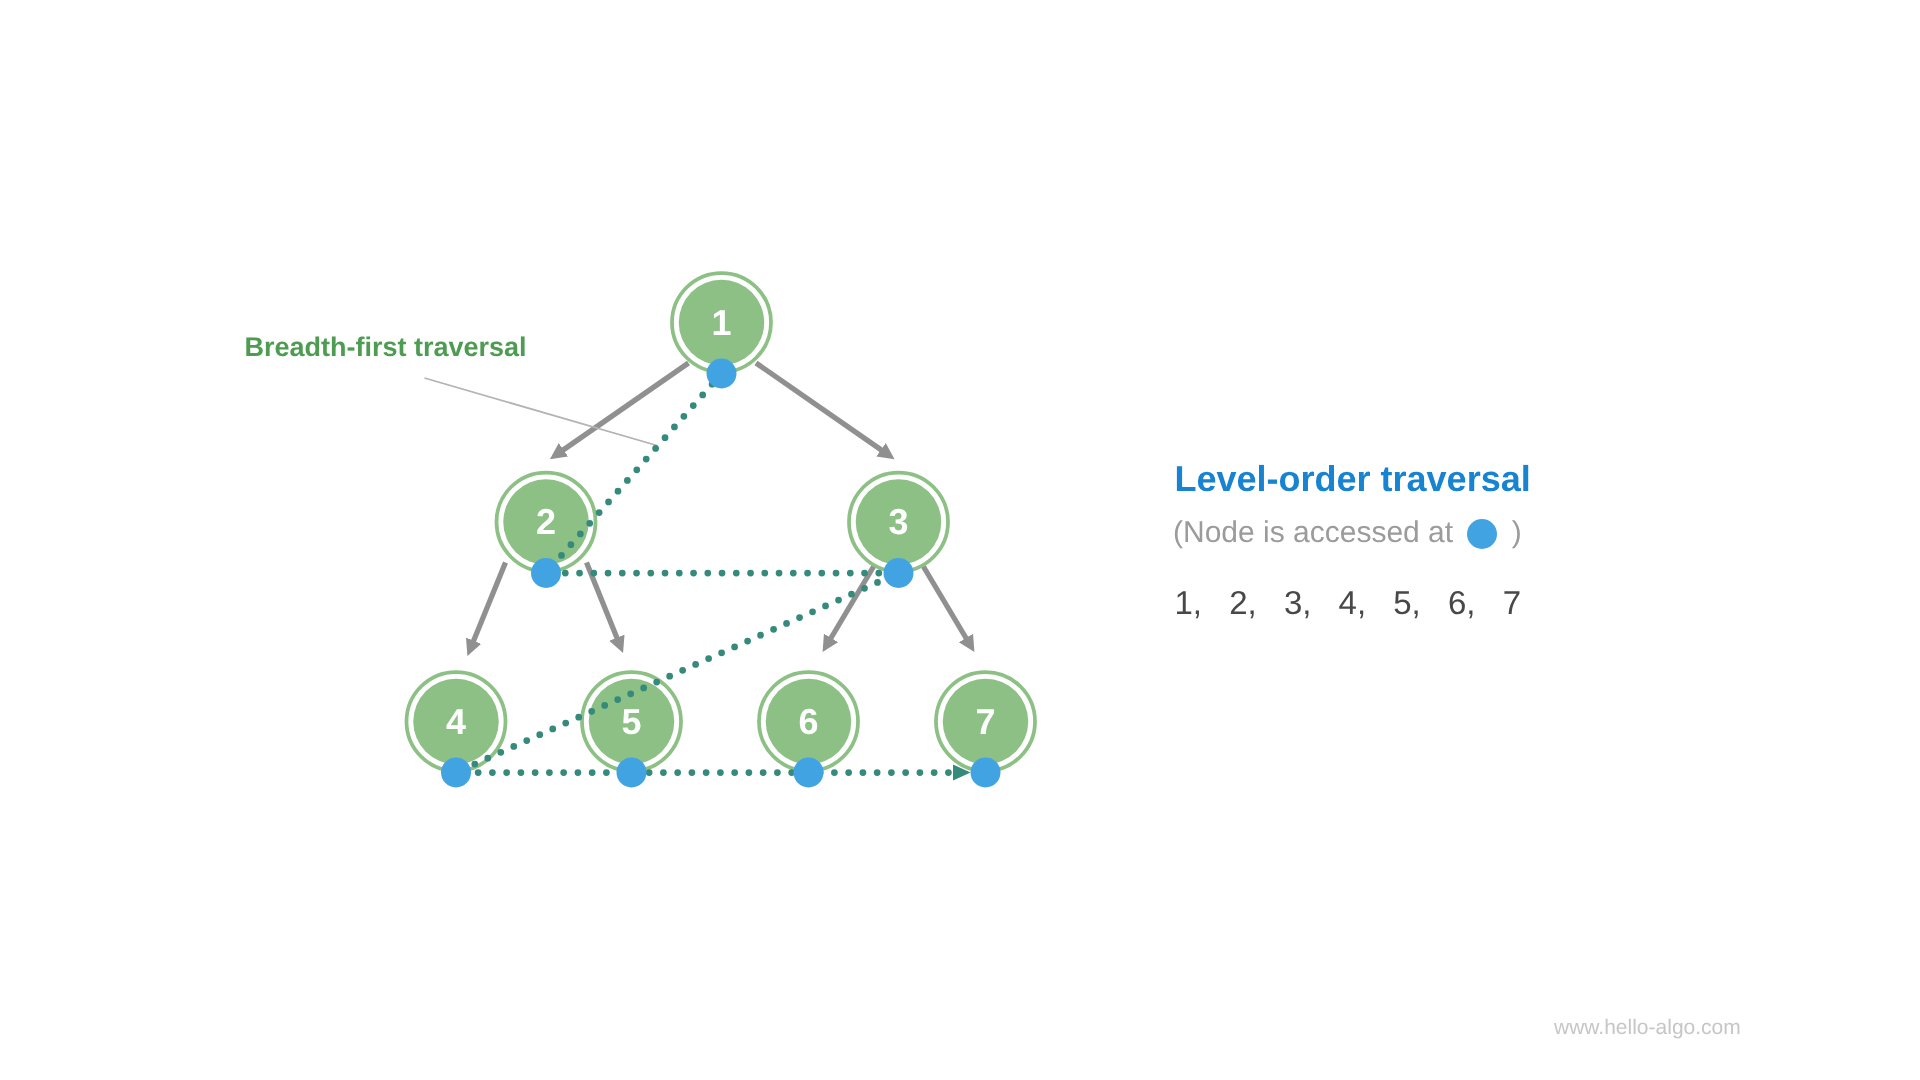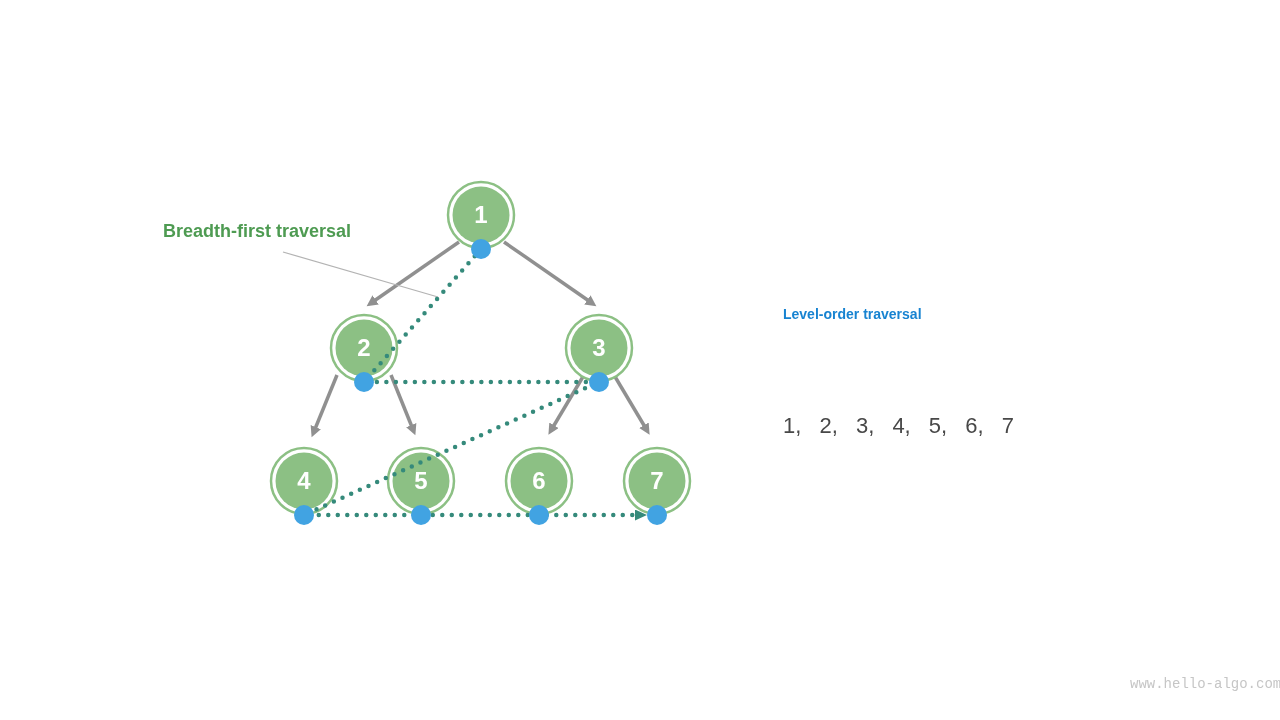--- a/index.html
+++ b/index.html
@@ -13,21 +13,21 @@
   .diagram-svg{position:absolute;left:0;top:0;width:1280px;height:720px;}
 
   .green-label{
     position:absolute;left:163px;top:221px;
     font-size:18px;font-weight:700;
     color:var(--label-green,#4E9B52);
     white-space:nowrap;
   }
   .legend-title{
     position:absolute;left:783px;top:306px;
-    font-size:14px;font-weight:700;
+    font-size:24px;font-weight:700;
     color:var(--title-blue,#1783D1);
     white-space:nowrap;
   }
   .legend-note{
     position:absolute;left:782px;top:344px;
     font-size:20px;
     color:var(--note-gray,#9B9B9B);
     white-space:nowrap;
     display:flex;align-items:center;
   }
@@ -36,25 +36,24 @@
     width:20px;height:20px;border-radius:50%;
     background:var(--access-dot-blue,#41A3E2);
     margin:0 10px 0 9px;
   }
   .legend-seq{
     position:absolute;left:783px;top:389px;
     font-size:22px;
     color:var(--sequence-dark,#484848);
     word-spacing:12px;
     white-space:nowrap;
-    margin-top:24px;
   }
   .watermark{
-    position:absolute;left:1130px;top:676px;
-    font-family:Liberation Mono, monospace;
+    position:absolute;left:1036px;top:676px;
+    font-family:Liberation Sans, sans-serif;
     font-size:14px;
     color:var(--watermark-gray,#C6C6C6);
     white-space:nowrap;
   }
   .node-num{
     font-family:"Liberation Sans", sans-serif;
     font-size:24px;font-weight:700;
     fill:#ffffff;
     text-anchor:middle;
   }
@@ -133,18 +132,23 @@
       <circle cx="421" cy="515" r="10"></circle>
       <circle cx="539" cy="515" r="10"></circle>
       <circle cx="657" cy="515" r="10"></circle>
     </g>
   </svg>
 
   <div class="green-label">Breadth-first traversal</div>
 
   <div class="legend-title">Level-order traversal</div>
 
+  <div class="legend-note">
+    <span>(Node is accessed at</span>
+    <span class="inline-dot"></span>
+    <span>)</span>
+  </div>
 
   <div class="legend-seq">1, 2, 3, 4, 5, 6, 7</div>
 
   <div class="watermark">www.hello-algo.com</div>
 
 </div>
 
 </body></html>

